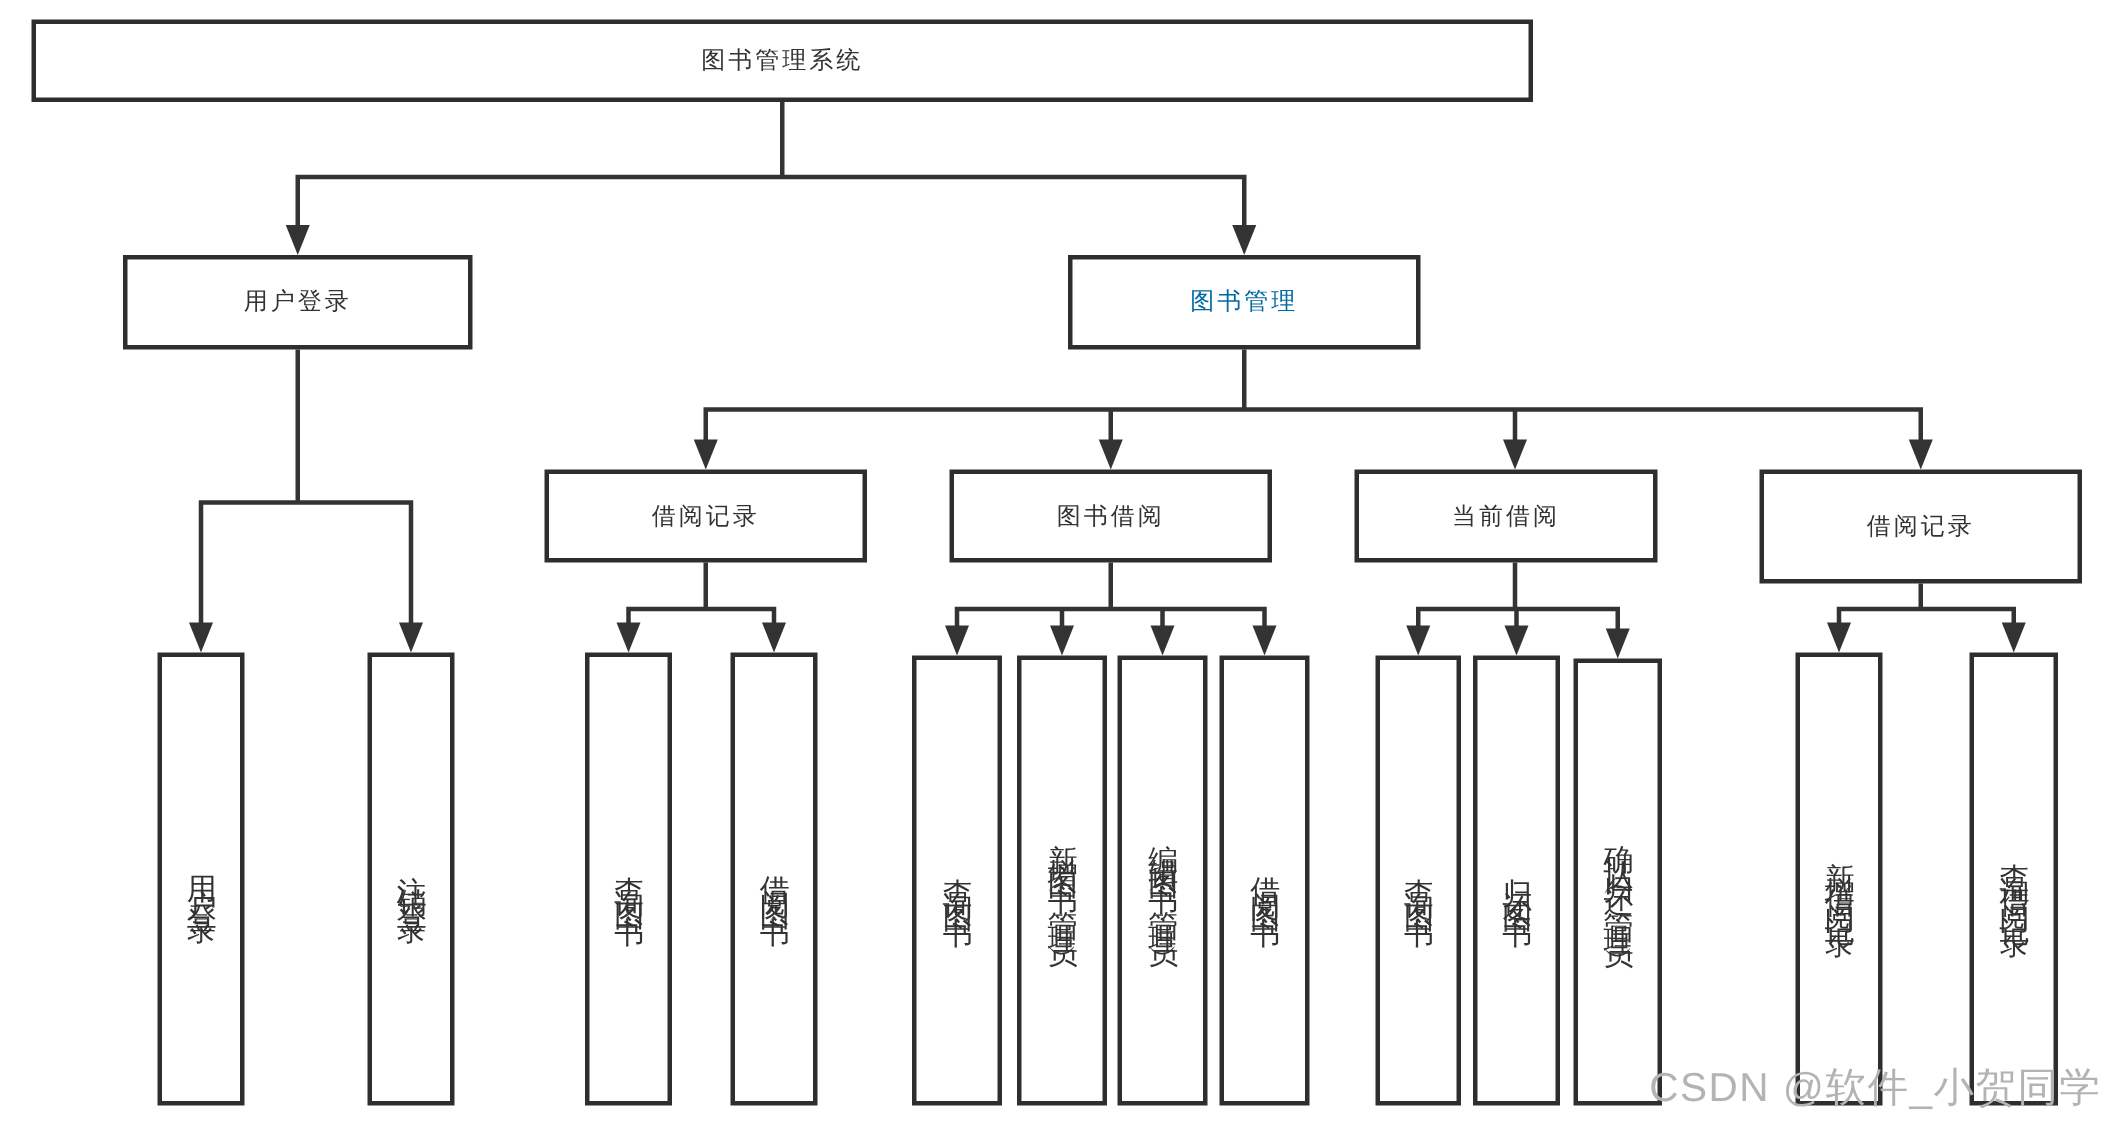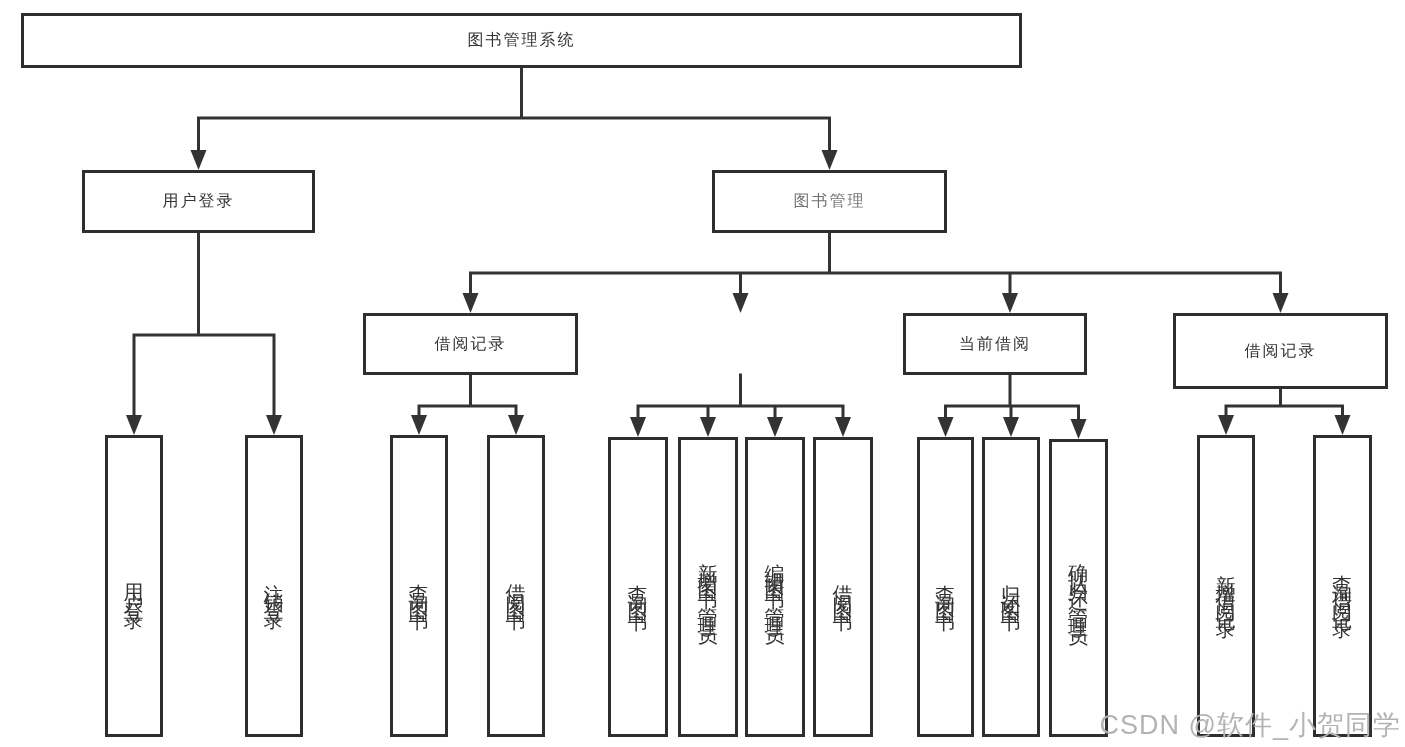--- a/index.html
+++ b/index.html
@@ -85,26 +85,29 @@
     </svg>
 
   <div id="watermark" style="color: rgb(179, 179, 179);">CSDN @软件_小贺同学</div>
 <div class="node node-h" style="left: 21px; top: 13px; width: 1001px; height: 55px; border-color: rgb(46, 46, 46); background: rgb(255, 255, 255);">
       <span class="node-label" style="color: rgb(51, 51, 51);">图书管理系统</span>
     </div>
     <div class="node node-h" style="left: 82px; top: 170px; width: 233px; height: 63px; border-color: rgb(46, 46, 46); background: rgb(255, 255, 255);">
       <span class="node-label" style="color: rgb(51, 51, 51);">用户登录</span>
     </div>
     <div class="node node-h" style="left: 712px; top: 170px; width: 235px; height: 63px; border-color: rgb(46, 46, 46); background: rgb(255, 255, 255);">
-      <span class="node-label" style="color: #737373;">图书管理</span>
+      <span class="node-label" style="color: #0369a1;">图书管理</span>
     </div>
     <div class="node node-h" style="left: 363px; top: 313px; width: 215px; height: 62px; border-color: rgb(46, 46, 46); background: rgb(255, 255, 255);">
       <span class="node-label" style="color: rgb(51, 51, 51);">借阅记录</span>
     </div>
-    <div class="node node-h" style="left: 903px; top: 313px; width: 184px; height: 62px; border-color: rgb(46, 46, 46); background: rgb(255, 255, 255);">
+    <div class="node node-h" style="left: 633px; top: 313px; width: 215px; height: 62px; border-color: rgb(46, 46, 46); background: rgb(255, 255, 255);">
+      <span class="node-label" style="color: rgb(51, 51, 51);">图书借阅</span>
+    </div>
+    <div class="node node-h" style="left: 903px; top: 313px; width: 202px; height: 62px; border-color: rgb(46, 46, 46); background: rgb(255, 255, 255);">
       <span class="node-label" style="color: rgb(51, 51, 51);">当前借阅</span>
     </div>
     <div class="node node-h" style="left: 1173px; top: 313px; width: 215px; height: 76px; border-color: rgb(46, 46, 46); background: rgb(255, 255, 255);">
       <span class="node-label" style="color: rgb(51, 51, 51);">借阅记录</span>
     </div>
     <div class="node node-v" style="left: 105px; top: 435px; width: 58px; height: 302px; border-color: rgb(46, 46, 46); background: rgb(255, 255, 255);">
       <span class="node-label" style="color: rgb(51, 51, 51);">用户登录</span>
     </div>
     <div class="node node-v" style="left: 245px; top: 435px; width: 58px; height: 302px; border-color: rgb(46, 46, 46); background: rgb(255, 255, 255);">
       <span class="node-label" style="color: rgb(51, 51, 51);">注销登录</span>

